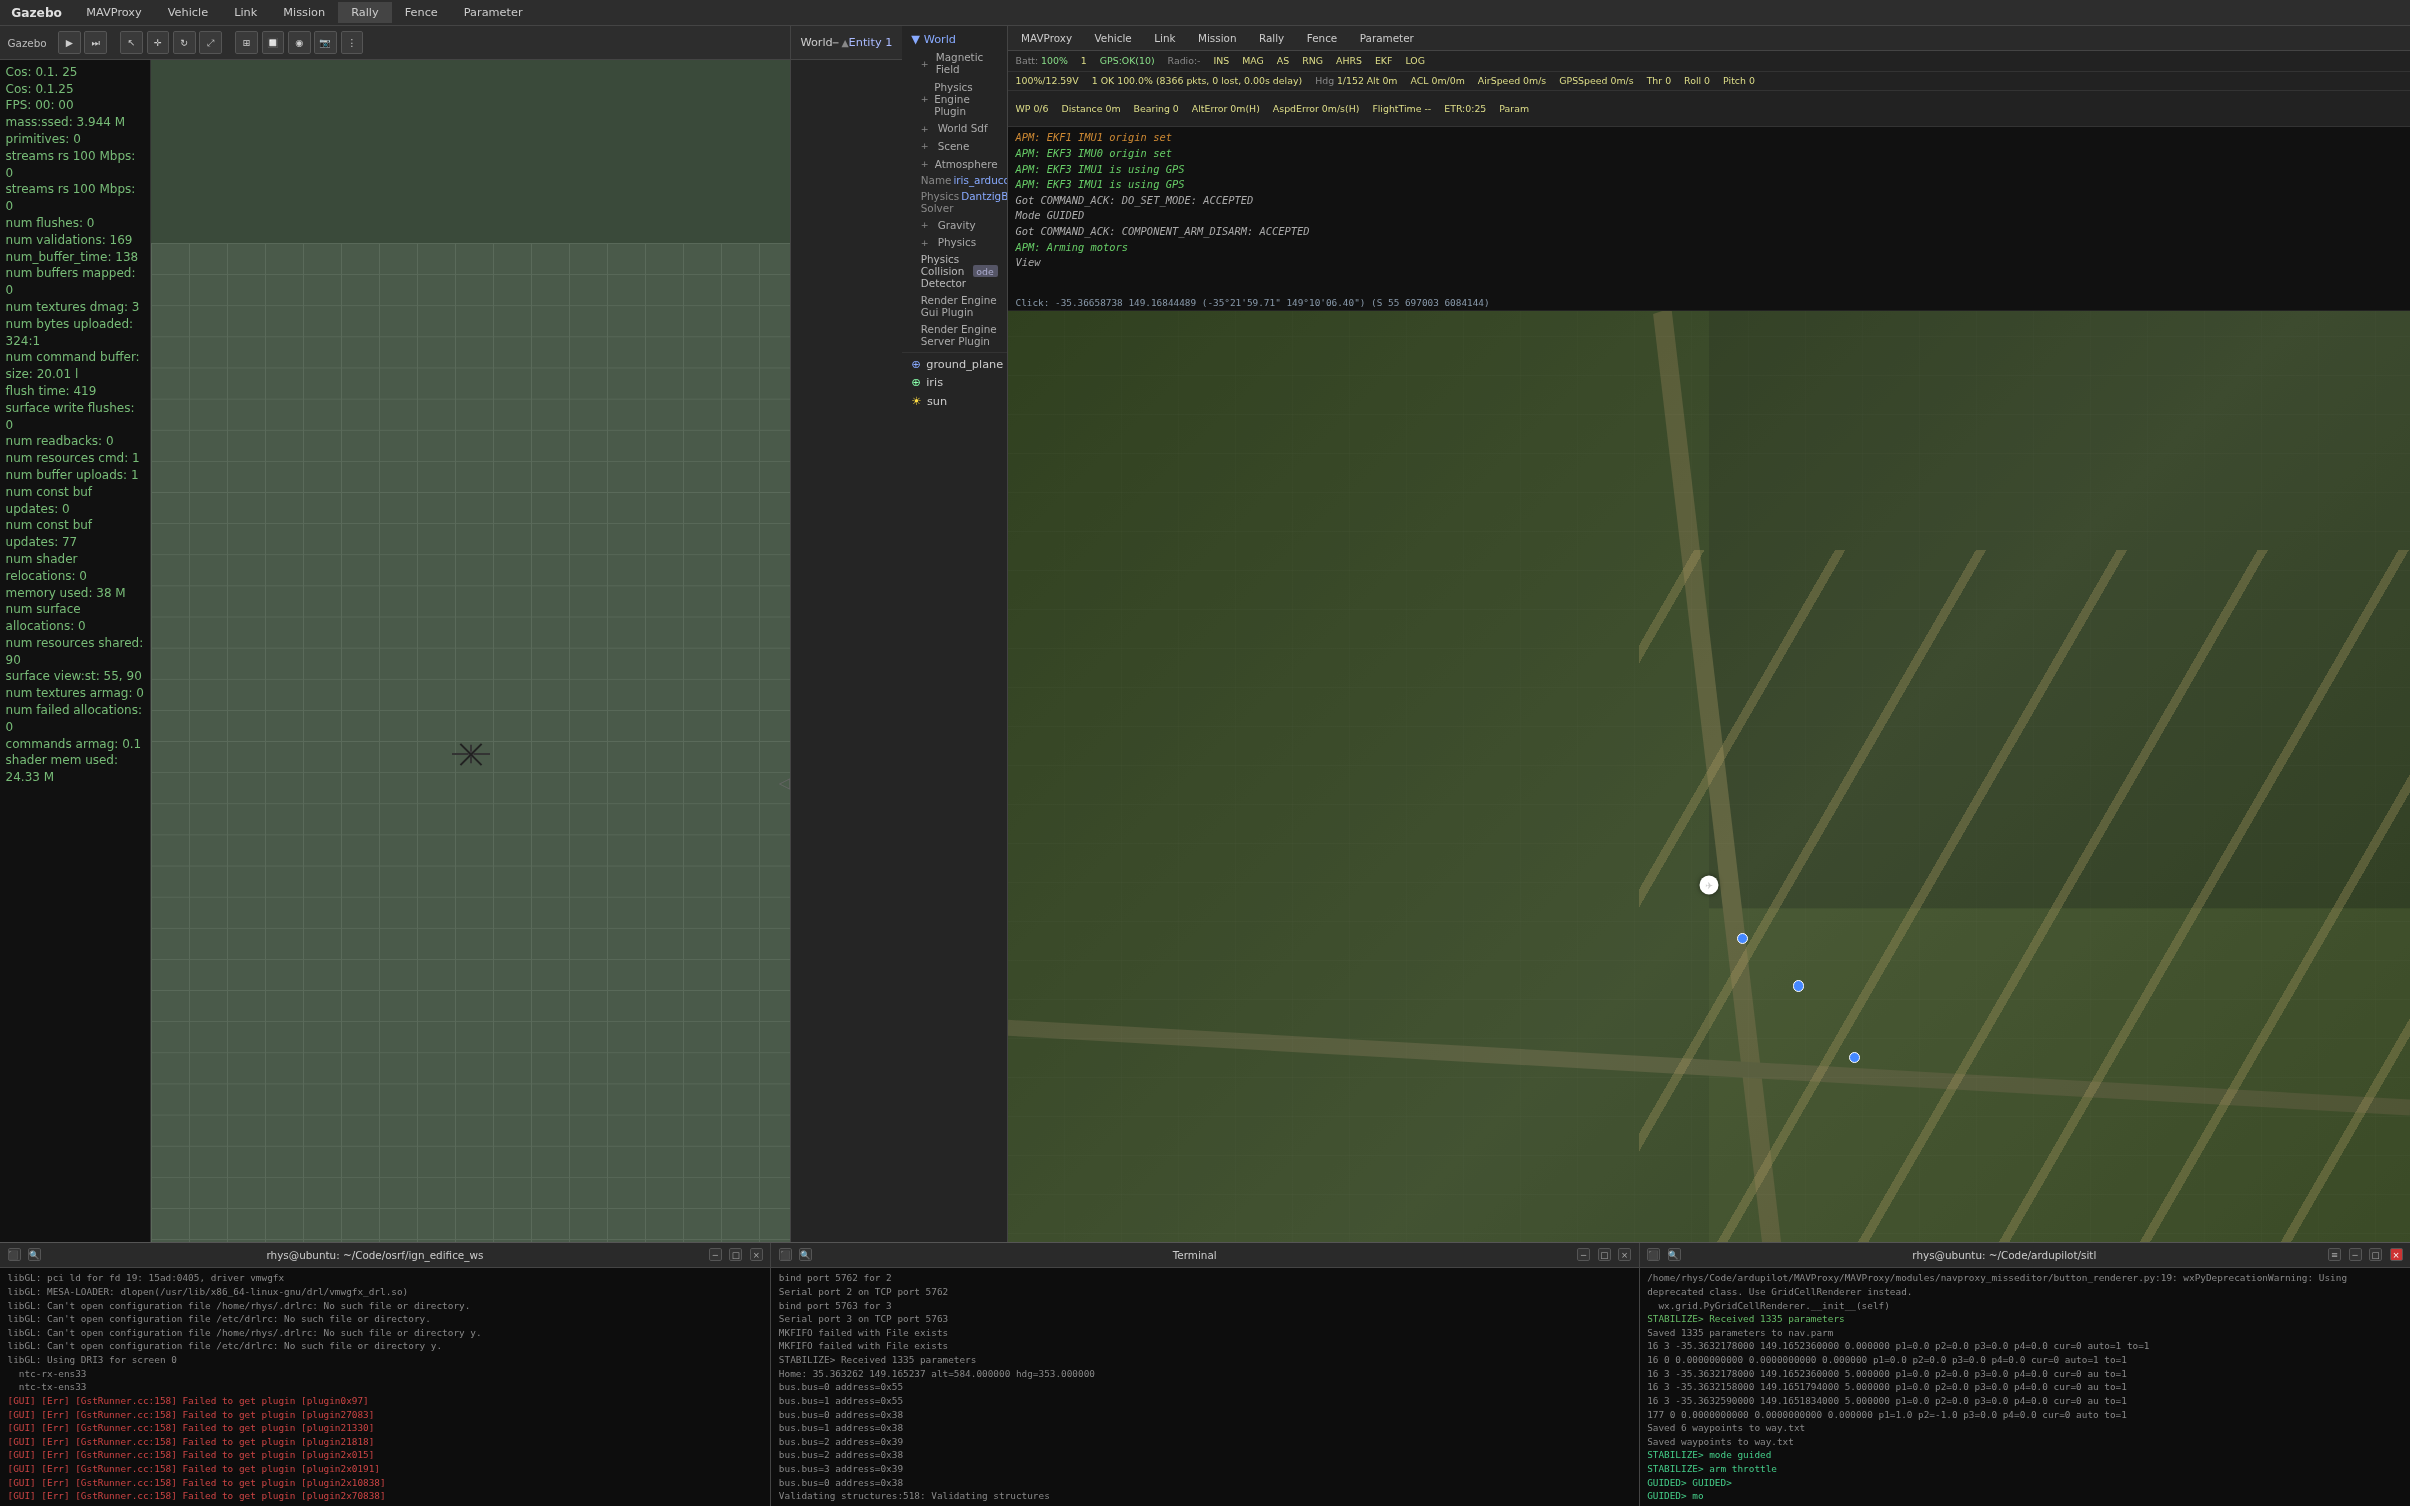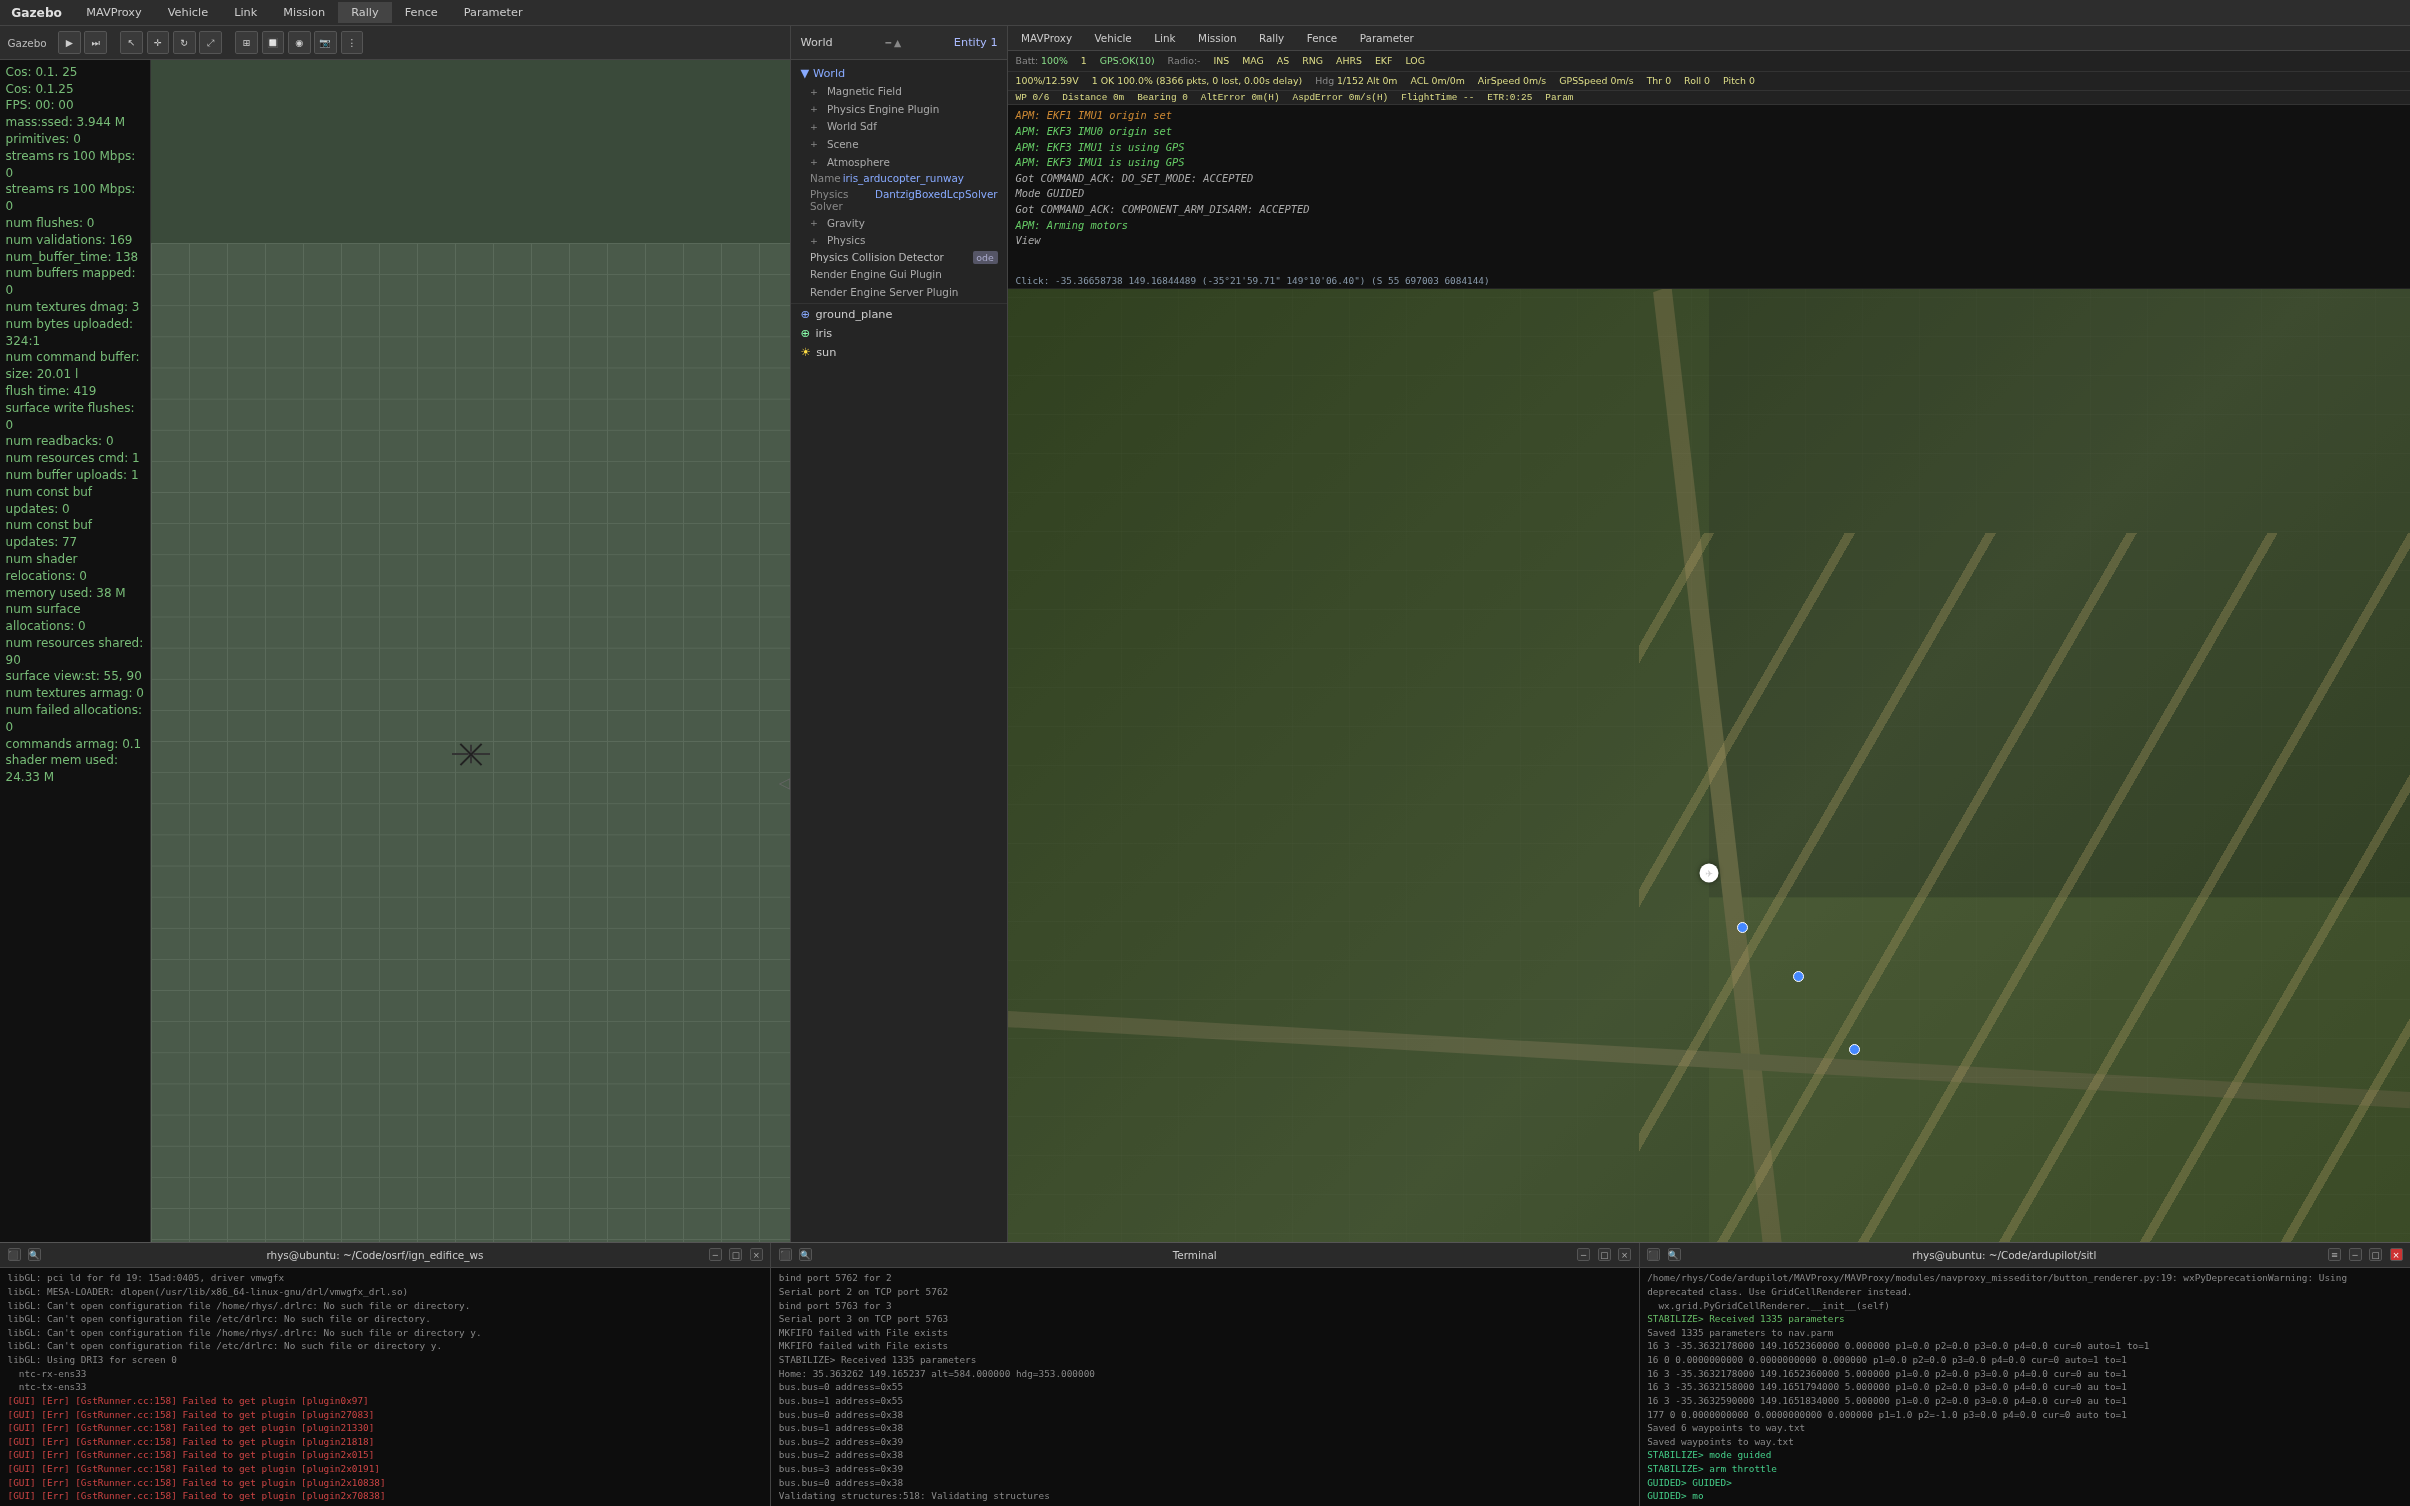--- a/index.html
+++ b/index.html
@@ -170,21 +170,21 @@
     }
     .play-btn.pause { background: #e08030; border-color: #e08030; color: white; }
     .play-btn.stop { background: #e03030; border-color: #e03030; color: white; }
 
     
     #middle-panel {
       width: 217px;
       background: #252525;
       border-right: 0.9px solid #444;
       display: flex;
-      flex-direction: column;
+      flex-direction: row;
     }
     #entity-header {
       height: 34px;
       background: #2d2d2d;
       border-bottom: 0.9px solid #444;
       display: flex;
       align-items: center;
       justify-content: space-between;
       padding: 0 9.4px;
       font-size: 11.3px;
@@ -769,21 +769,21 @@
         <span class="status-val">Thr 0</span>
       </span>
       <span class="status-item">
         <span class="status-val">Roll 0</span>
       </span>
       <span class="status-item">
         <span class="status-val">Pitch 0</span>
       </span>
     </div>
 
-    <div id="mavproxy-statusbar" style="height:14px; background:#222; border-bottom:0.9px solid #333; display:flex; align-items:center; padding:0 7.5px; gap:13px; font-size:9.4px; color:#aaa;font-family:Liberation Mono, monospace;">
+    <div id="mavproxy-statusbar" style="height:36px; background:#222; border-bottom:0.9px solid #333; display:flex; align-items:center; padding:0 7.5px; gap:13px; font-size:9.4px; color:#aaa;">
       <span class="status-val">WP 0/6</span>
       <span class="status-val">Distance 0m</span>
       <span class="status-val">Bearing 0</span>
       <span class="status-val">AltError 0m(H)</span>
       <span class="status-val">AspdError 0m/s(H)</span>
       <span class="status-val">FlightTime --</span>
       <span class="status-val">ETR:0:25</span>
       <span class="status-val">Param</span>
     </div>
 

